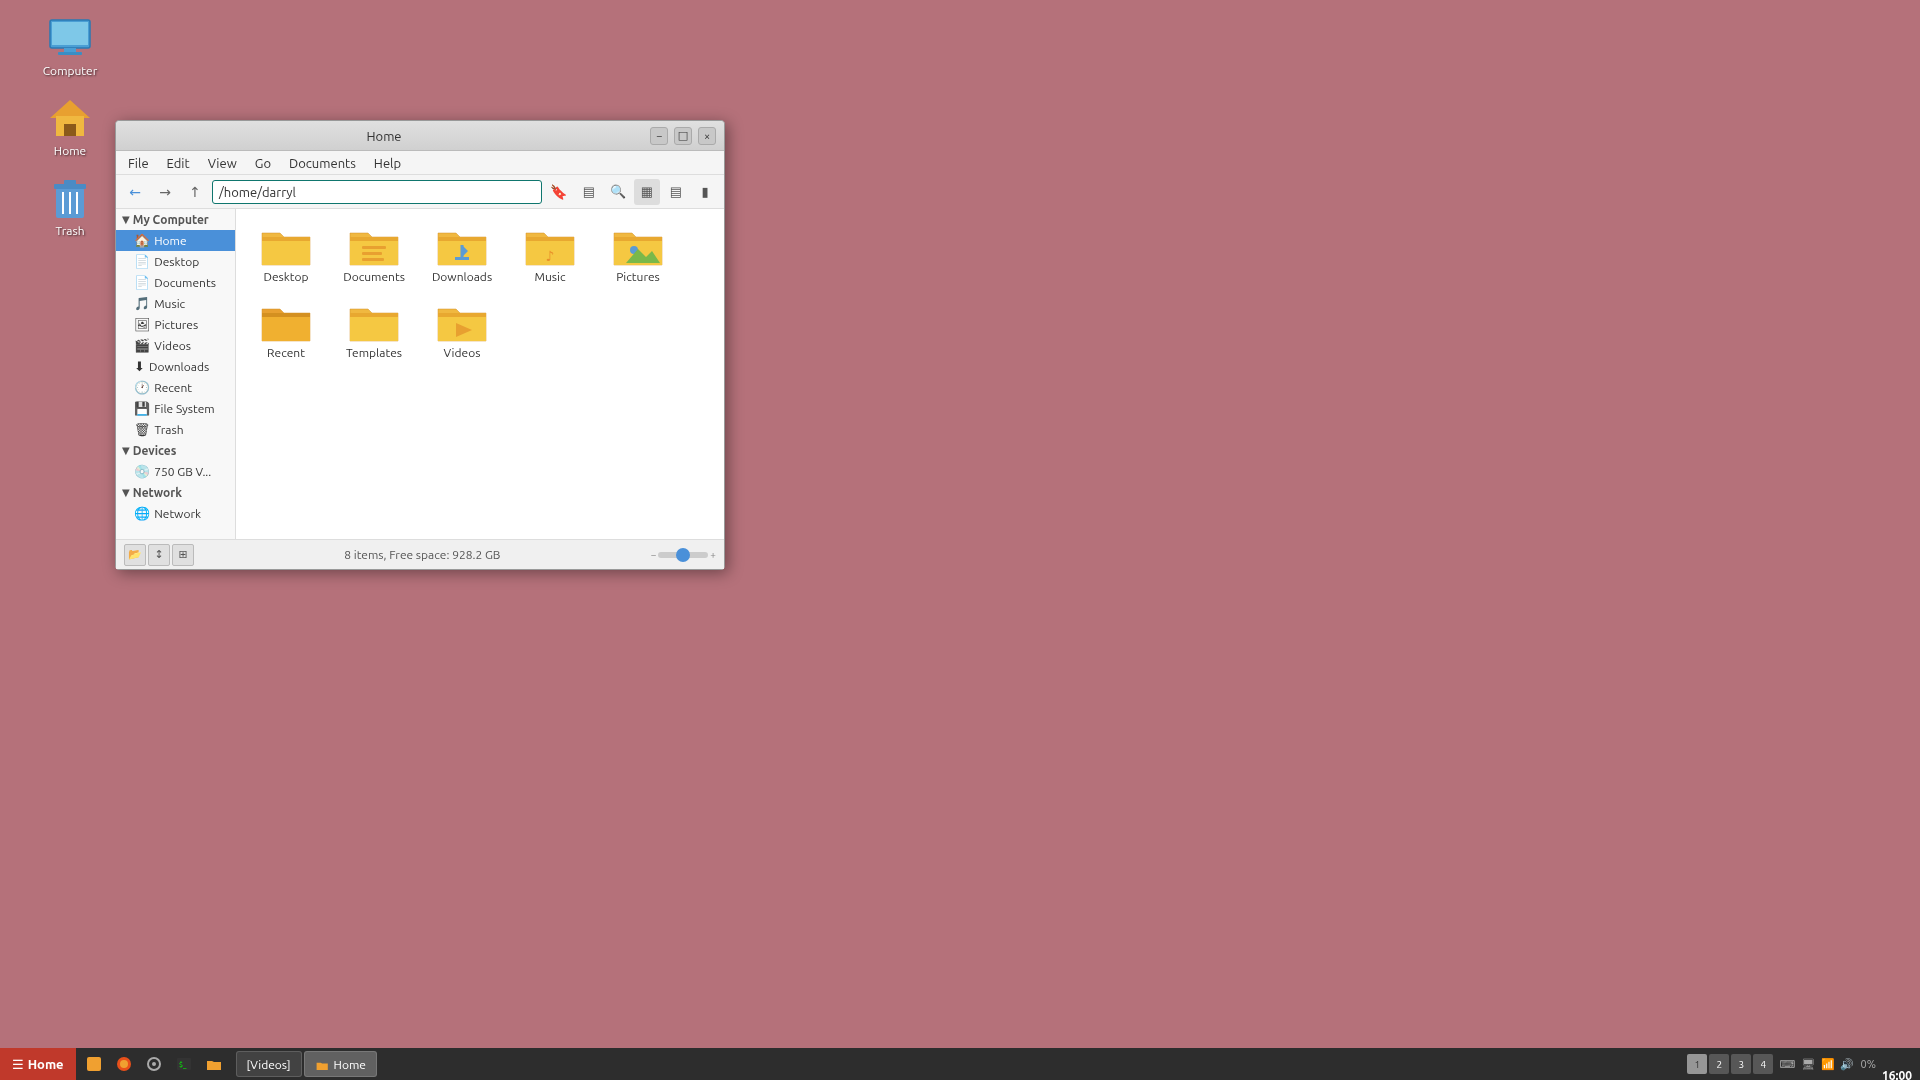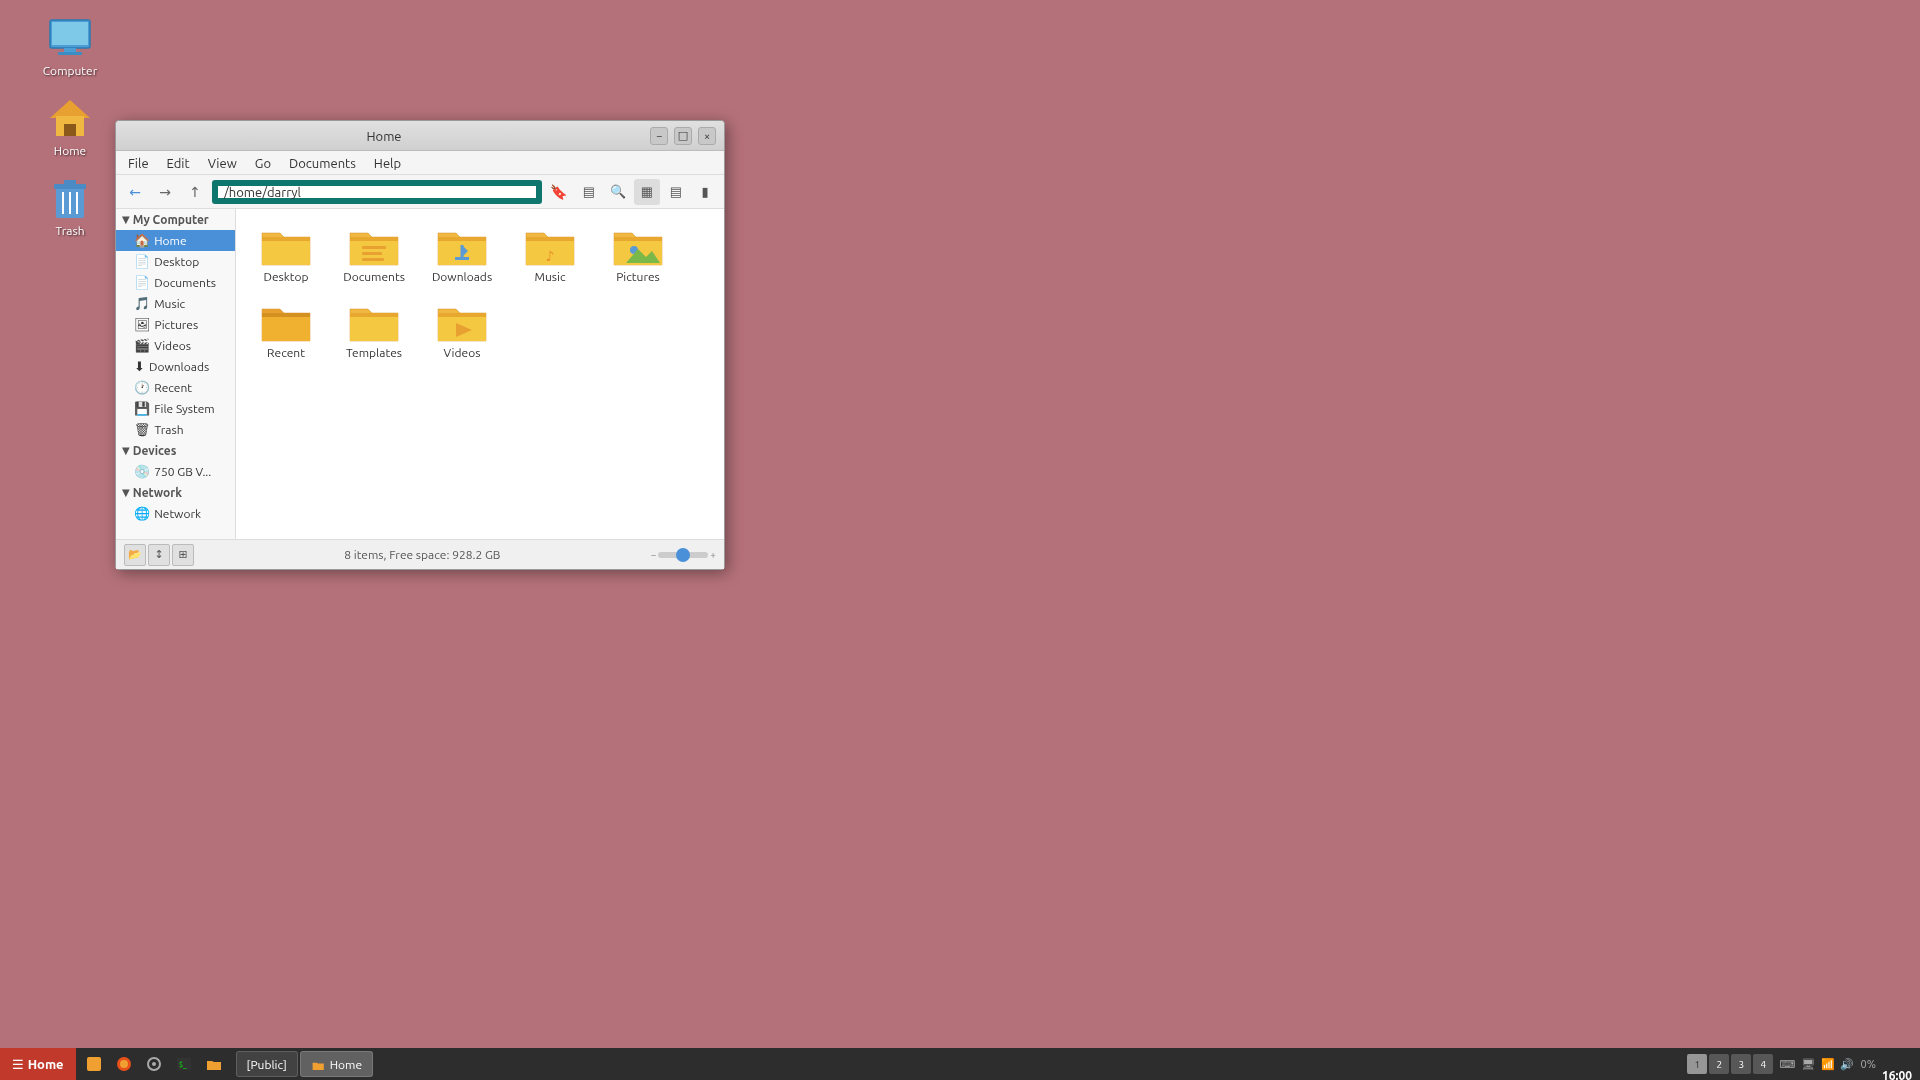--- a/index.html
+++ b/index.html
@@ -202,21 +202,21 @@
       justify-content: center;
       cursor: pointer;
       background: transparent;
       color: #666;
       font-size: 14px;
     }
     .fm-nav-btn.active { color: #4a90d9; }
     .fm-address-bar {
       flex: 1;
       height: 24px;
-      border: 6px solid #0f766e;
+      border: 1px solid #0f766e;
       border-radius: 3px;
       background: white;
       padding: 0 6px;
       font-size: 13px;
       color: #333;
       display: flex;
       align-items: center;
     }
     .fm-toolbar-right {
       display: flex;
@@ -643,21 +643,21 @@
     </div>
     <div class="taskbar-icon-btn">
       <svg width="18" height="18" viewBox="0 0 18 18">
           <path d="M2,6 L2,15 L16,15 L16,7 L9,7 L7,6 Z" fill="#f0a030"></path>
         </svg>
     </div>
   </div>
 
   <div class="taskbar-apps">
     <div class="taskbar-app-btn">
-      <span>[Public]</span>
+      <span>[Videos]</span>
     </div>
     <div class="taskbar-app-btn active">
       <svg width="14" height="12" viewBox="0 0 14 12">
         <path d="M2,6 L2,15 L16,15 L16,7 L9,7 L7,6 Z" fill="#f0a030" transform="scale(0.8)"></path>
       </svg>
       <span>Home</span>
     </div>
   </div>
 
   <div class="taskbar-right">

